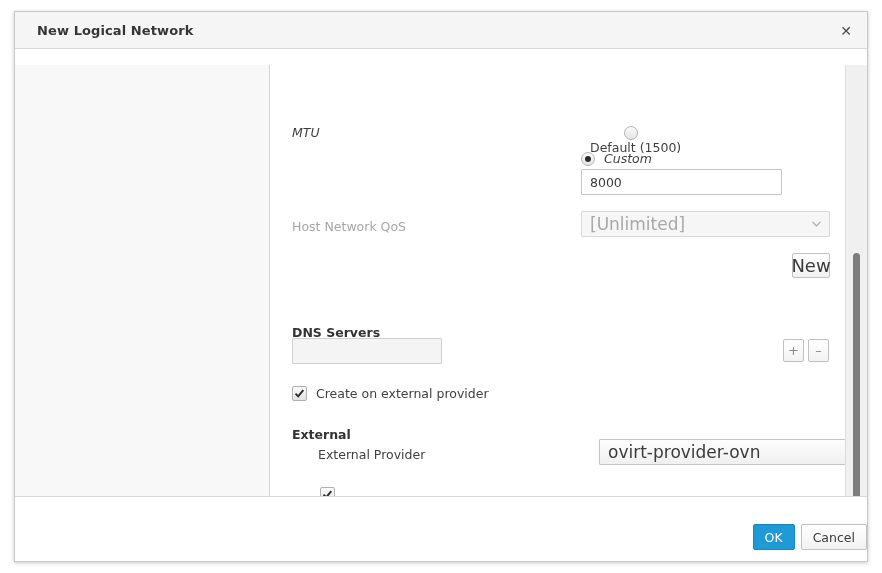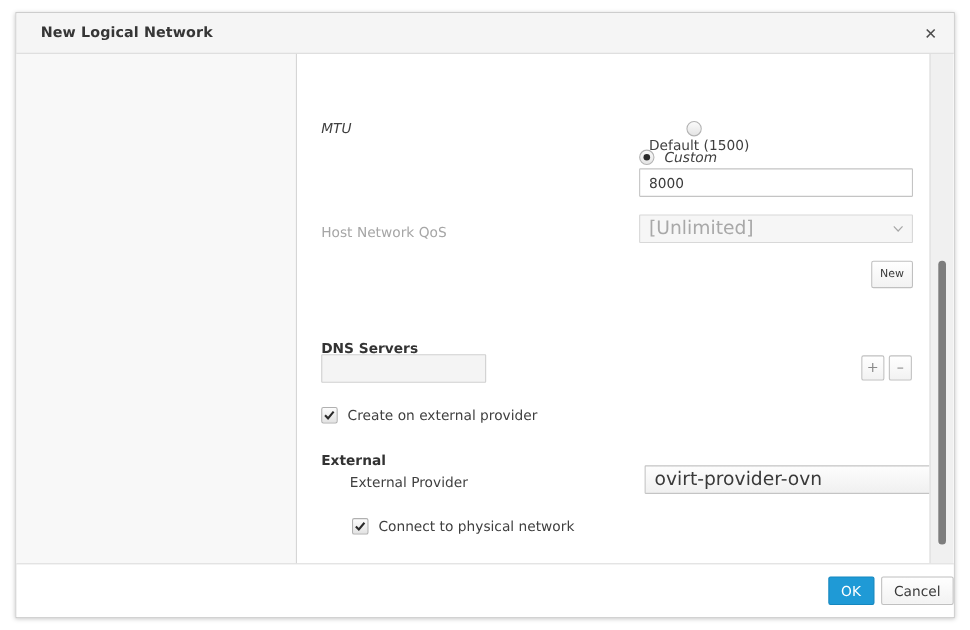--- a/index.html
+++ b/index.html
@@ -25,20 +25,21 @@
     left: 14px;
     top: 11px;
     width: 854px;
     height: 551px;
     background: #ffffff;
     border: 1px solid #c8c8c8;
     box-shadow: 0 1px 4px rgba(0,0,0,0.22);
     box-sizing: border-box;
     display: flex;
     flex-direction: column;
+    gap: 16px;
   }
   .dialog-header {
     height: 37px;
     min-height: 37px;
     background: #f5f5f5;
     border-bottom: 1px solid #d6d6d6;
     display: flex;
     align-items: center;
     position: relative;
     box-sizing: border-box;
@@ -218,21 +219,21 @@
     width: 9px;
     height: 6px;
     flex: none;
     margin-left: 6px;
   }
   
   .btn {
     box-sizing: border-box;
     border: 1px solid #c0c0c0;
     background: linear-gradient(to bottom, #ffffff, #f2f2f2);
-    font-size: 10px;
+    font-size: 18px;
     color: #3a3a3a;
     font-family: "DejaVu Sans", "Liberation Sans", sans-serif;
     cursor: pointer;
     border-radius: 2px;
     display: inline-flex;
     align-items: center;
     justify-content: center;
     padding: 0;
   }
   .btn-new {
@@ -330,21 +331,21 @@
             <span class="lbl" style="margin-left:9px;">Default (1500)</span>
           </div>
 
           <div class="row" style="left:311px; top:86px;">
             <span class="radio checked">
                 <span class="dot"></span>
               </span>
             <span class="lbl" style="margin-left:9px;font-style:italic;">Custom</span>
           </div>
 
-          <input class="tinput" style="position: absolute; left: 311px; top: 104px; width: 249px;" value="8000">
+          <input class="tinput" style="position: absolute; left: 311px; top: 104px; width: 201px;" value="8000">
 
           <div class="row" style="left:22px; top:154px;">
             <span class="lbl dim">Host Network QoS</span>
           </div>
           <div class="sel disabled" style="position:absolute; left:311px; top:146px; width:249px;">
             <span class="val">[Unlimited]</span>
             <svg class="chev" viewBox="0 0 9 6">
               <path d="M0.5 0.8 L4.5 5 L8.5 0.8" fill="none" stroke="#a8a8a8" stroke-width="1.1"></path>
             </svg>
           </div>
@@ -369,34 +370,33 @@
             <span class="lbl" style="margin-left:9px;">Create on external provider</span>
           </div>
 
           <div class="row" style="left:22px; top:362px;">
             <span class="lbl bold">External</span>
           </div>
 
           <div class="row" style="left:48px; top:382px;">
             <span class="lbl">External Provider</span>
           </div>
-          <div class="sel" style="position:absolute; left:316px; top:374px; width:281px;">
+          <div class="sel" style="position:absolute; left:329px; top:374px; width:281px;">
             <span class="val">ovirt-provider-ovn</span>
             <svg class="chev" viewBox="0 0 9 6">
               <path d="M0.5 0.8 L4.5 5 L8.5 0.8" fill="none" stroke="#8c8c8c" stroke-width="1.1"></path>
             </svg>
           </div>
 
           <div class="row" style="left:50px; top:422px;">
             <span class="checkbox checked">
               <svg width="11" height="11" viewBox="0 0 11 11">
                   <path d="M1.5 5.6 L4.2 8.3 L9.3 2.2" fill="none" stroke="#2b2b2b" stroke-width="1.9"></path>
                 </svg>
             </span>
-            <span class="lbl" style="margin-left:9px;">Connect to physical network</span>
           </div>
 
         </div>
       </div>
 
       <div class="vscroll">
         <div class="vthumb" style="top:188px; height:258px;"></div>
       </div>
 
     </div>

